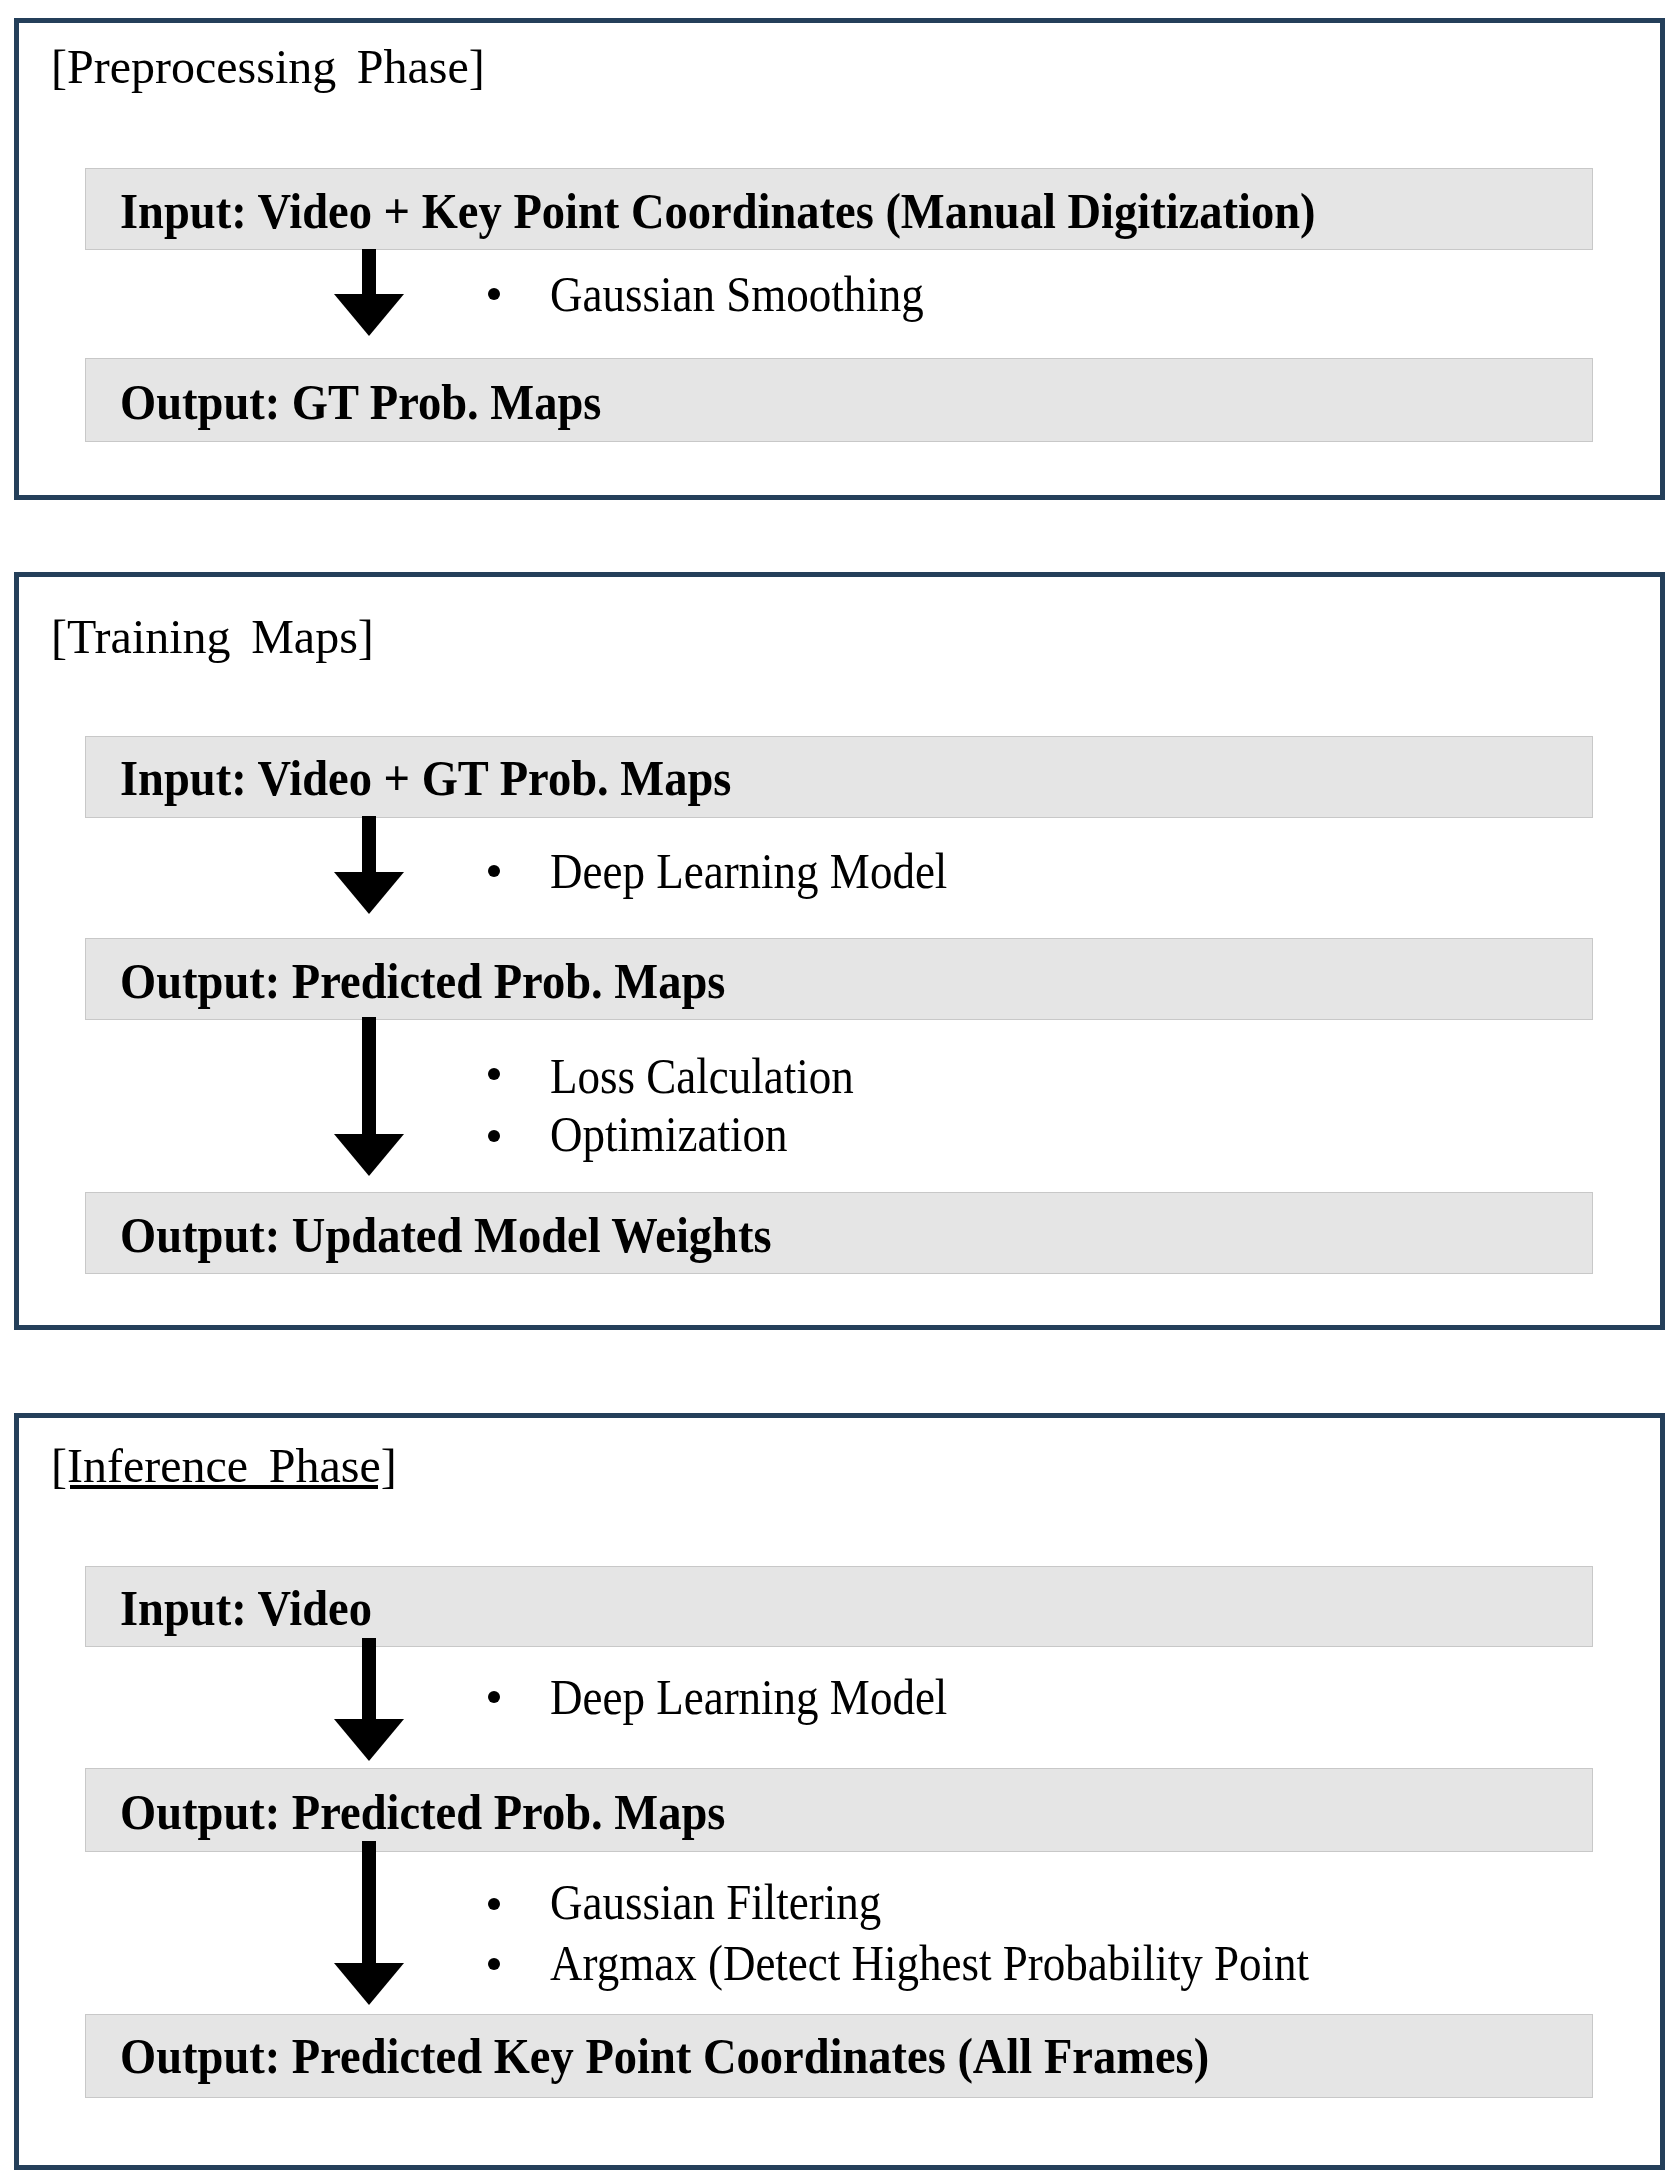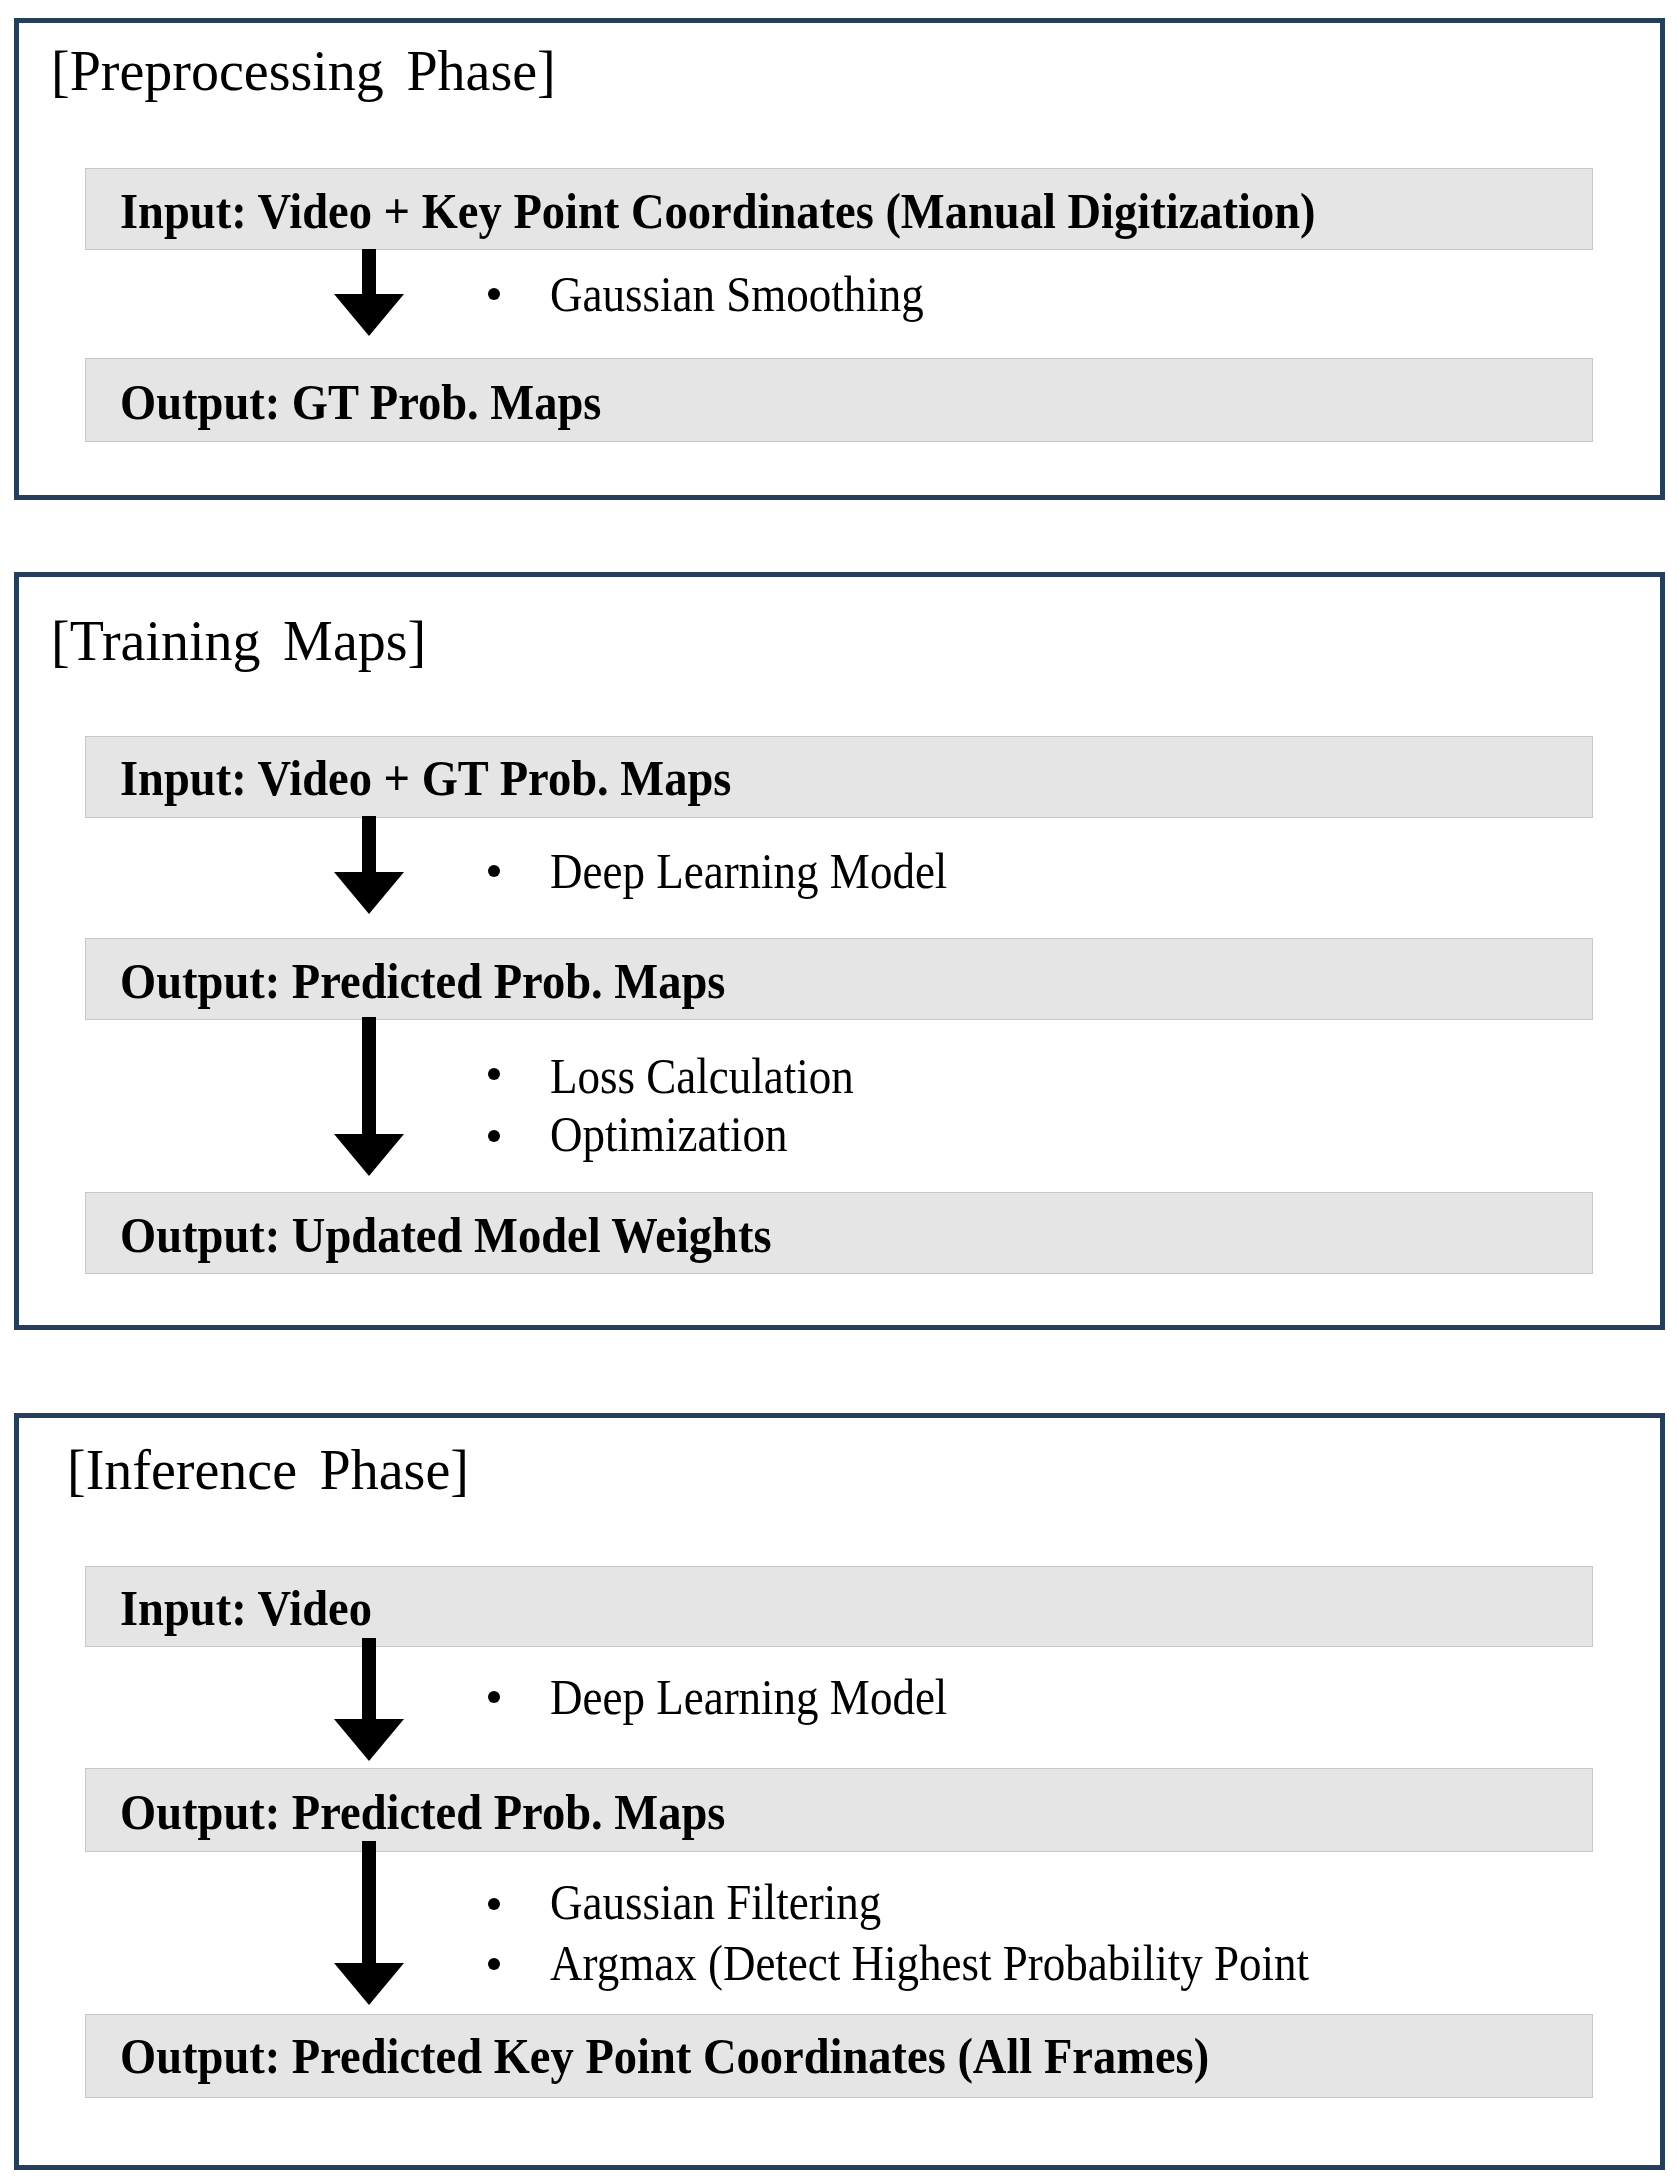--- a/index.html
+++ b/index.html
@@ -19,21 +19,21 @@
     position: absolute;
     left: 13.7px;
     width: 1651px;
     box-sizing: border-box;
     border: 5.1px solid #243f5a;
     background: #ffffff;
   }
   .phase-title {
     position: absolute;
     left: 39px;
-    font-size: 56px;
+    font-size: 48px;
     line-height: 1;
     font-weight: normal;
     white-space: nowrap;
     letter-spacing: 0px;
     word-spacing: 8.6px;
   }
   .step-box {
     position: absolute;
     left: 85px;
     width: 1508px;
@@ -132,21 +132,21 @@
 </div>
 <div class="bullet-dot" style="top:1068px;"></div>
 <div class="bullet-text" style="top:1051px;">Loss Calculation</div>
 <div class="bullet-dot" style="top:1130px;"></div>
 <div class="bullet-text" style="top:1109px;">Optimization</div>
 
 <div class="step-box" style="top:1192px; height:82px;"></div>
 <div class="step-text" style="top:1210px;">Output: Updated Model Weights</div>
 
 <div class="frame" style="top:1413px; height:757px;"></div>
-<div class="phase-title" style="left:67px; top:1442px;">[Inference  Phase]</div>
+<div class="phase-title" style="left:51px; top:1442px;text-decoration:underline;">[Inference  Phase]</div>
 
 <div class="step-box" style="top:1566px; height:81px;"></div>
 <div class="step-text" style="top:1583px;">Input: Video</div>
 
 <div class="arrow" style="top:1638px; height:123px;">
   <div class="shaft" style="height:84px;"></div>
   <div class="head" style="top:81px;"></div>
 </div>
 <div class="bullet-dot" style="top:1691px;"></div>
 <div class="bullet-text" style="top:1672px;">Deep Learning  Model</div>

